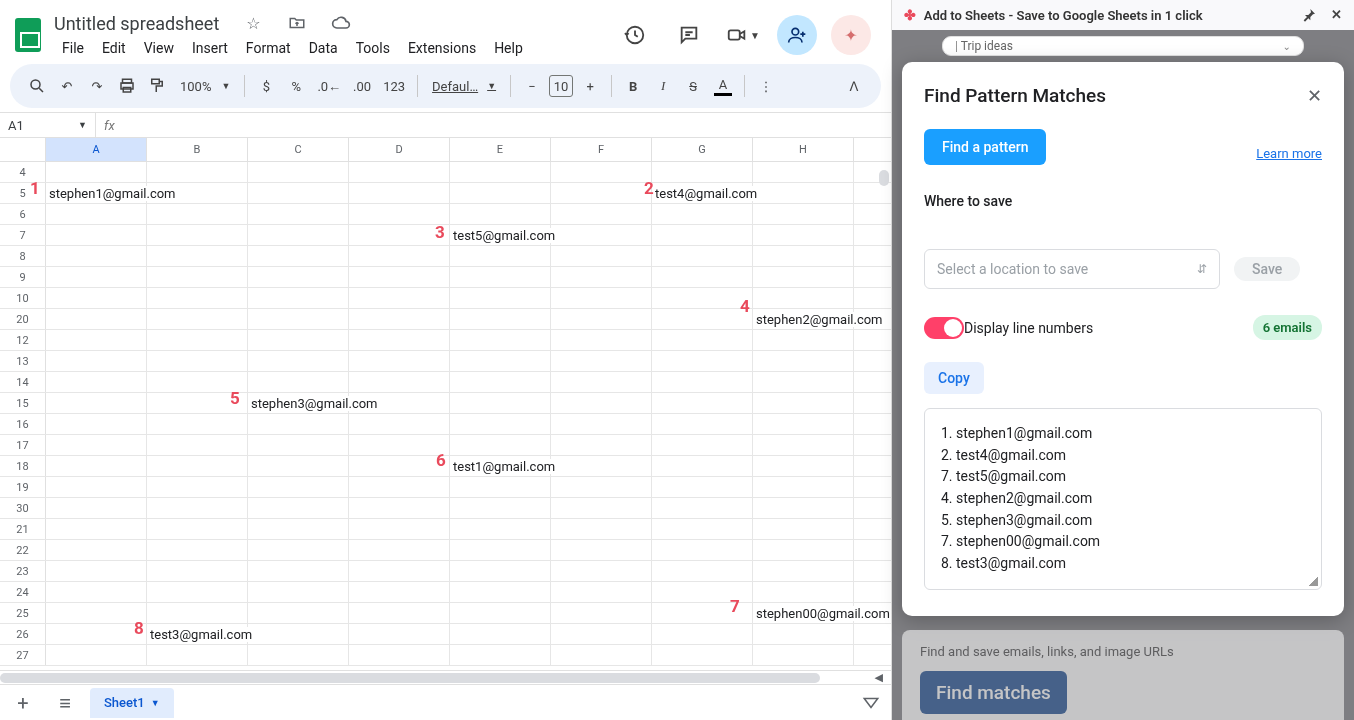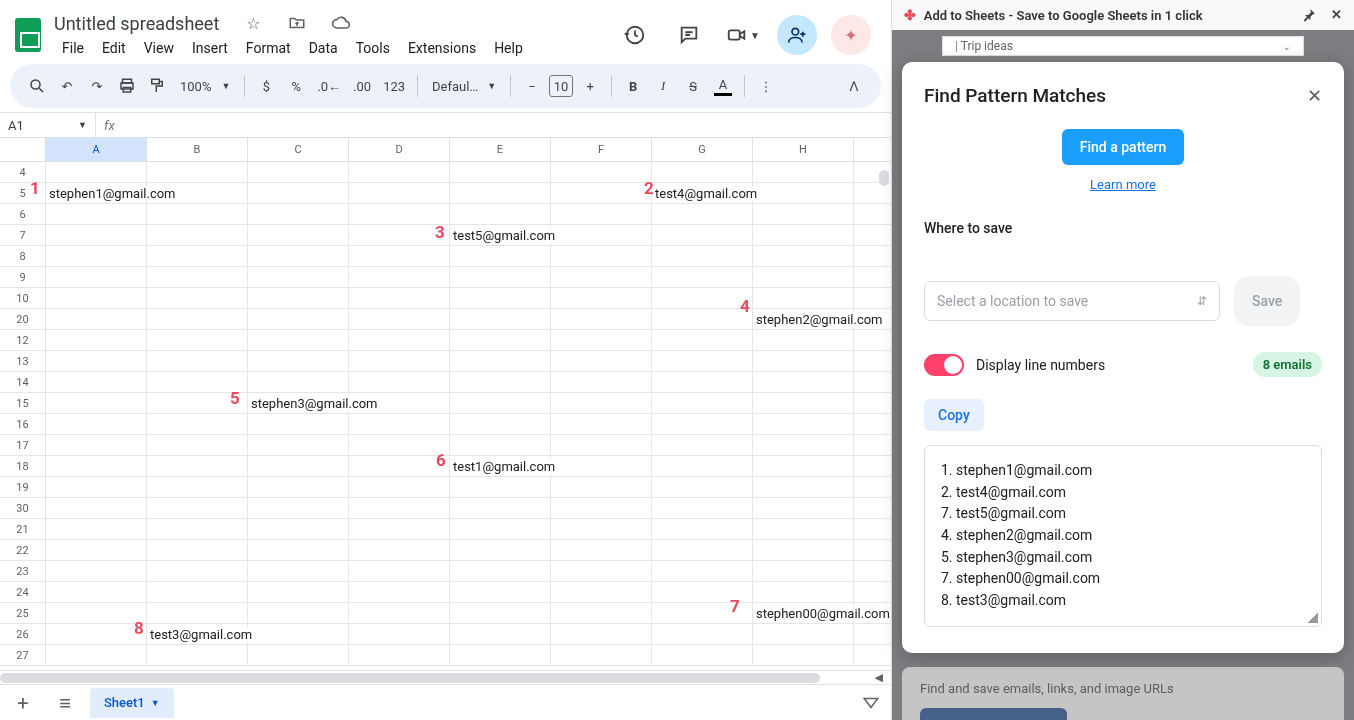--- a/index.html
+++ b/index.html
@@ -21,21 +21,21 @@
 .header-right { display:flex; align-items:center; gap:14px; padding-right:8px;}
 .hdr-icon { width:40px; height:40px; border-radius:20px; display:flex; align-items:center; justify-content:center; color:#444; font-size:20px;}
 .share-btn { width:40px; height:40px; background:#c2e7ff; border-radius:20px; display:flex; align-items:center; justify-content:center;}
 .spark-btn { width:40px; height:40px; background:#fce8e6; border-radius:20px; display:flex; align-items:center; justify-content:center; color:#d56e6e;}
 
 
 .toolbar { height:44px; margin:0 10px 4px 10px; background:#edf2fa; border-radius:24px; display:flex; align-items:center; padding:0 14px; gap:4px; font-size:13px; color:#444;}
 .tb-item { min-width:26px; height:28px; display:flex; align-items:center; justify-content:center; border-radius:4px; padding:0 4px; cursor:pointer;}
 .tb-sep { width:1px; height:22px; background:#c7c7c7; margin:0 4px;}
 .zoom-box { display:flex; align-items:center; gap:4px; padding:0 6px;}
-.font-box { width:76px; display:flex; align-items:center; justify-content:space-between; padding:0 6px;}
+.font-box { width:76px; display:flex; align-items:center; justify-content:space-between; padding:0 6px;text-decoration:underline;}
 .fontsize { width:24px; height:22px; border:1px solid #747775; border-radius:3px; display:flex; align-items:center; justify-content:center; font-size:13px;}
 .tb-right { margin-left:auto; }
 
 
 .fx-row { height:26px; display:flex; align-items:center; border-top:1px solid #e0e0e0; border-bottom:1px solid #e0e0e0;}
 .namebox { width:96px; height:100%; border-right:1px solid #e0e0e0; display:flex; align-items:center; padding:0 8px; font-size:13px; color:#3c4043; justify-content:space-between;}
 .fx-cell { flex:1; display:flex; align-items:center; padding-left:8px; color:#777; font-size:13px; font-style:italic;}
 
 
 .grid-wrap { flex:1; overflow:hidden; position:relative;}
@@ -58,33 +58,33 @@
 .hscroll-thumb{ position:absolute; left:0; top:2px; height:10px; width:820px; background:#dadce0; border-radius:5px;}
 .hscroll-arrow{ position:absolute; right:8px; top:0; font-size:11px; color:#5f6368;}
 .vscroll { position:absolute; right:0; top:168px; width:14px; height:500px; }
 .vscroll-thumb{ width:10px; height:16px; background:#dadce0; border-radius:5px; margin:2px;}
 
 
 .ext-header { height:30px; display:flex; align-items:center; padding:0 12px; gap:8px; font-size:13px; font-weight:600; color:#333;}
 .ext-flower { color:#e94a5c; font-size:14px;}
 .ext-hdr-right { margin-left:auto; display:flex; gap:14px; color:#444;}
 .ext-body { position:absolute; top:30px; left:0; right:0; bottom:0; background:#7e7e82; padding:6px 10px 10px 10px;}
-.trip-stub { background:#fff; border-radius:0; height:20px; margin:0 40px 6px 40px; display:flex; align-items:center; padding:0 12px; font-size:12px; color:#888; border:1px solid #e0e0e0; justify-content:space-between;}
+.trip-stub { background:#fff; border-radius:9px; height:20px; margin:0 40px 6px 40px; display:flex; align-items:center; padding:0 12px; font-size:12px; color:#888; border:1px solid #e0e0e0; justify-content:space-between;}
 .modal { background:#fff; border-radius:10px; padding:22px 22px 26px 22px; box-shadow:0 4px 20px rgba(0,0,0,0.25); position:relative;}
 .modal-title-row{ display:flex; align-items:center; justify-content:space-between; margin-bottom:22px;}
 .modal-title { font-size:19px; font-weight:500; color:#202124;}
 .close-x { font-size:18px; color:#5f6368; cursor:pointer;}
 .btn-primary { background:#1a9fff; color:#fff; border:none; padding:10px 18px; border-radius:6px; font-size:14px; font-weight:500; cursor:pointer;}
 .learn-link { color:#1a73e8; font-size:13px; text-decoration:underline; float:right; margin-top:12px;}
 .section-lbl { font-size:14px; font-weight:500; color:#202124; margin:28px 0 10px 0;}
 .select-box { display:flex; align-items:center; justify-content:space-between; border:1px solid #dadce0; border-radius:6px; height:40px; padding:0 12px; color:#9aa0a6; font-size:14px; width:296px;}
 .save-row { display:flex; gap:14px; align-items:center;margin-top:40px;}
-.save-btn { background:#f1f3f4; color:#9aa0a6; border:none; height:50px; padding:0 18px; border-radius:15px; font-size:14px; font-weight:500;text-align:center;}
+.save-btn { background:#f1f3f4; color:#9aa0a6; border:none; height:24px; padding:0 18px; border-radius:15px; font-size:14px; font-weight:500;text-align:center;}
 .toggle-row { display:flex; align-items:center; justify-content:space-between; margin-top:26px;}
-.toggle-left { display:flex; align-items:center; gap:12px;}
+.toggle-left { display:flex; align-items:center; }
 .toggle { width:40px; height:22px; background:#ff4069; border-radius:11px; position:relative;}
 .toggle::after { content:""; position:absolute; right:2px; top:2px; width:18px; height:18px; background:#fff; border-radius:9px;}
 .badge-green { background:#d6f5e4; color:#137333; font-size:13px; font-weight:600; padding:5px 10px; border-radius:12px;}
 .copy-btn { background:#e8f0fe; color:#1a73e8; border:none; padding:8px 14px; border-radius:6px; font-size:14px; font-weight:500; margin-top:22px; cursor:pointer;}
 .results-box { margin-top:14px; border:1px solid #dadce0; border-radius:6px; padding:14px 16px; font-size:14px; color:#202124; line-height:1.55; position:relative;}
 .results-box .resize { position:absolute; right:3px; bottom:3px; width:10px; height:10px; background:linear-gradient(135deg,transparent 50%,#999 50%);}
 .bottom-card { margin-top:14px; background:#fff; border-radius:8px; padding:14px 18px 18px 18px; opacity:0.55;}
 .bc-text { font-size:13px; color:#444; margin-bottom:12px;}
 .bc-btn { background:#1a4b8f; color:#fff; border:none; padding:10px 16px; border-radius:6px; font-size:19px; font-weight:500;}
 svg { display:block; }
@@ -568,38 +568,38 @@
     <div class="trip-stub">
         <span>| <span style="color:#666;">Trip ideas</span></span>
         <span style="font-size:10px;">⌄</span>
       </div>
 
     <div class="modal">
       <div class="modal-title-row">
         <div class="modal-title">Find Pattern Matches</div>
         <div class="close-x">✕</div>
       </div>
-      <div style="display:flex;align-items:center;justify-content:space-between;flex-direction:column;">
+      <div style="display:flex;align-items:center;justify-content:space-between;">
         <button class="btn-primary">Find a pattern</button>
         <a class="learn-link">Learn more</a>
       </div>
       <div class="section-lbl">Where to save</div>
       <div class="save-row">
         <div class="select-box">
           <span>Select a location to save</span>
           <span style="font-size:12px;">⇵</span>
         </div>
         <button class="save-btn">Save</button>
       </div>
       <div class="toggle-row">
         <div class="toggle-left">
           <div class="toggle"></div>
           <span style="font-size:14px;color:#202124;">Display line numbers</span>
         </div>
-        <span class="badge-green">8 emails</span>
+        <span class="badge-green">6 emails</span>
       </div>
       <button class="copy-btn">Copy</button>
       <div class="results-box" id="resultsbox">
         <div>1. stephen1@gmail.com</div>
           <div>2. test4@gmail.com</div>
           <div>7. test5@gmail.com</div>
           <div>4. stephen2@gmail.com</div>
           <div>5. stephen3@gmail.com</div>
           <div>7. stephen00@gmail.com</div>
           <div>8. test3@gmail.com</div>

